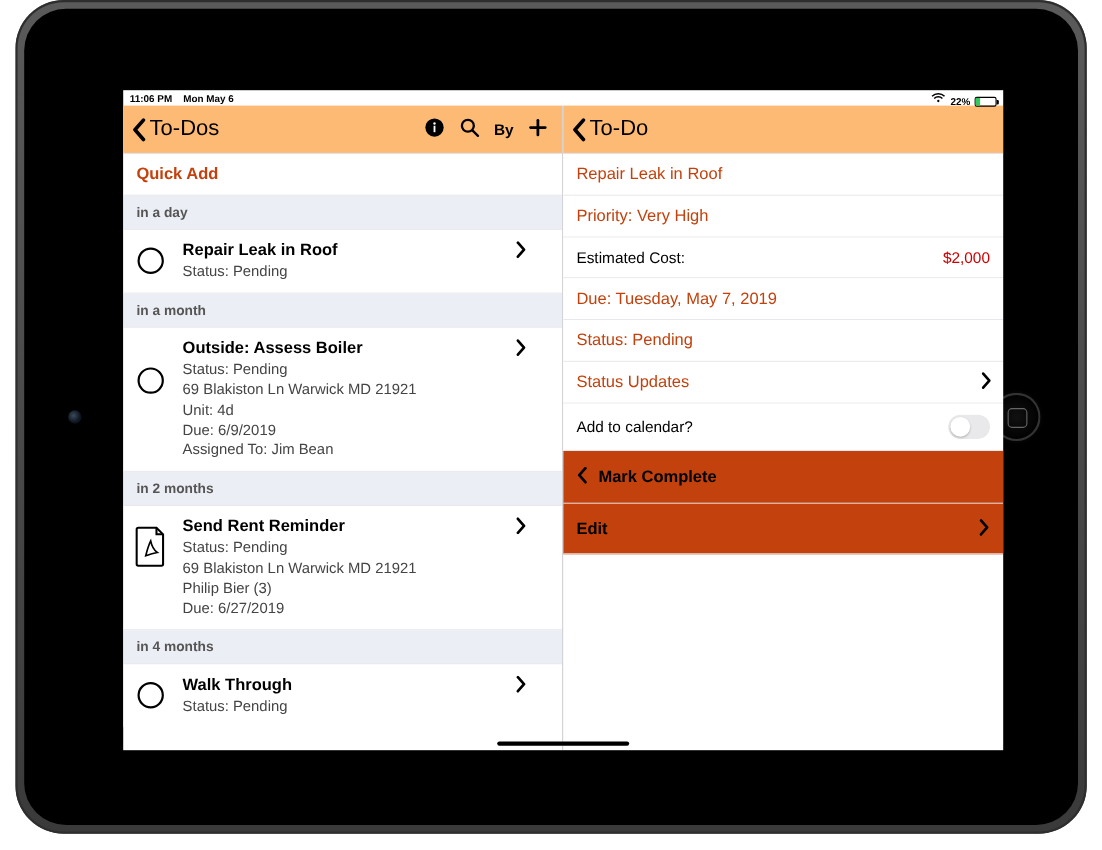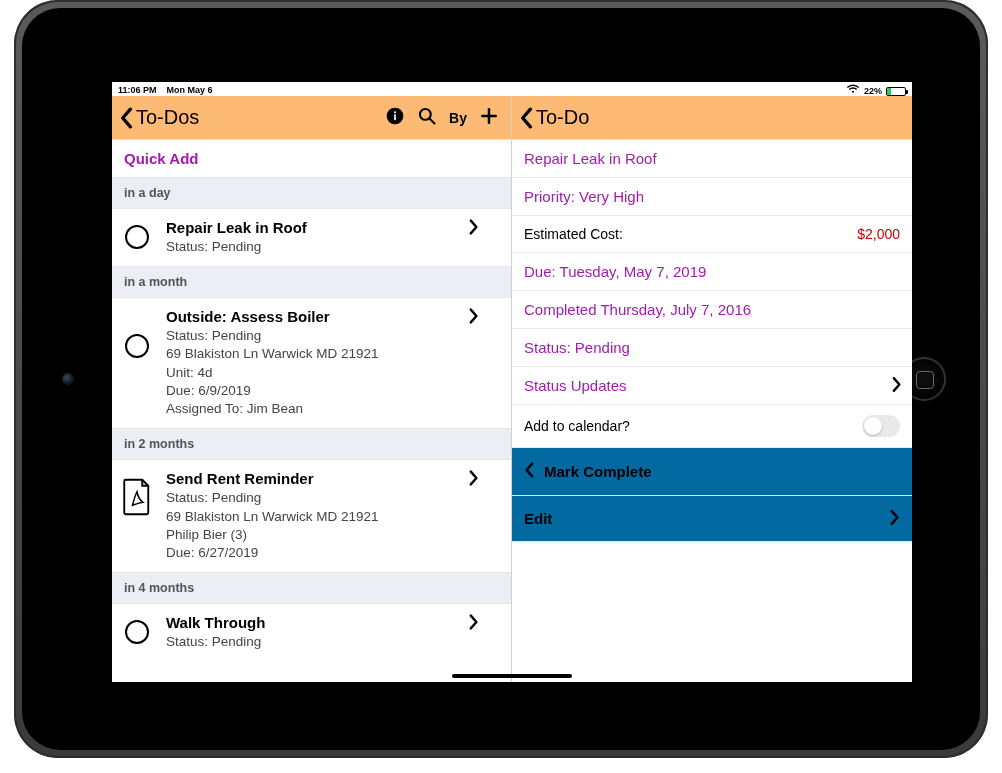--- a/index.html
+++ b/index.html
@@ -71,21 +71,21 @@
   .nav-back svg { width: 16px; height: 22px; }
   .nav-spacer { flex: 1; }
   .nav-icons { display:flex; align-items:center; gap: 12px; padding-right: 6px; }
   .nav-icons > * { cursor: pointer; }
   .ic { width: 20px; height: 20px; color:#000; }
   .by-label { font-size: 14px; font-weight: 700; }
 
   .list { flex:1; overflow:hidden; }
   .row { border-bottom: 1px solid #e8e8ec; padding: 10px 12px; background:#fff; position:relative; }
   .row.section { background: #eceef5; color:#555; font-weight:600; font-size:12.5px; padding:8px 12px; }
-  .row.simple { font-size: 15px; color:#a21caf; }
+  .row.simple { font-size: 15px; color:#c2410c; }
   .row.kv { display:flex; justify-content:space-between; align-items:center; }
   .row .chevron { position:absolute; right:10px; top:50%; transform:translateY(-50%); }
   .chev svg { width:10px; height:16px; }
   .red { color:#cc0000; font-weight:400; }
 
   .task-row { display:flex; align-items:flex-start; gap:14px; padding:10px 32px 10px 10px; position:relative; border-bottom:1px solid #e8e8ec; background:#fff;}
   .task-icon { width:30px; display:flex; justify-content:center; padding-top:6px;}
   .circle { width:24px; height:24px; border:2px solid #000; border-radius:50%; }
   .pdf-icon svg { width:34px; height:42px; }
   .task-body { flex:1; }
@@ -94,21 +94,21 @@
   .task-row .chevron { right:14px; }
 
   .toggle {
     width:38px; height:22px; border-radius:11px; background:#e9e9ec; position:relative;
   }
   .toggle::after {
     content:""; position:absolute; width:18px; height:18px; border-radius:50%;
     background:#fff; top:2px; left:2px; box-shadow:0 1px 2px rgba(0,0,0,.25);
   }
 
-  .action-row { display:flex; align-items:center; gap:10px; padding:14px 12px; border-bottom:1px solid #e8e8ec; background:#0369a1; position:relative;}
+  .action-row { display:flex; align-items:center; gap:10px; padding:14px 12px; border-bottom:1px solid #e8e8ec; background:#c2410c; position:relative;}
   .action-row .chevron { position:absolute; right:12px; top:50%; transform:translateY(-50%); }
   .action-row .label { font-size:15px; font-weight:700; }
 
   .home-indicator {
     position:absolute; bottom:4px; left:50%; transform:translateX(-50%);
     width:120px; height:4px; border-radius:2px; background:#000;
   }
 </style>
 </head>
 <body>
@@ -263,21 +263,20 @@
           </div>
 
           <div class="list">
             <div class="row simple">Repair Leak in Roof</div>
             <div class="row simple">Priority: Very High</div>
             <div class="row kv">
               <span>Estimated Cost:</span>
               <span class="red">$2,000</span>
             </div>
             <div class="row simple">Due: Tuesday, May 7, 2019</div>
-            <div class="row simple">Completed Thursday, July 7, 2016</div>
             <div class="row simple">Status: Pending</div>
 
             <div class="row simple" style="padding-right:19px;">
               <span>Status Updates</span>
               <div class="chevron chev"><svg viewBox="0 0 12 20">
                     <path d="M2 2 L9 10 L2 18" stroke="#000" stroke-width="3" fill="none" stroke-linecap="round" stroke-linejoin="round"></path>
                   </svg></div>
             </div>
 
             <div class="row kv">

